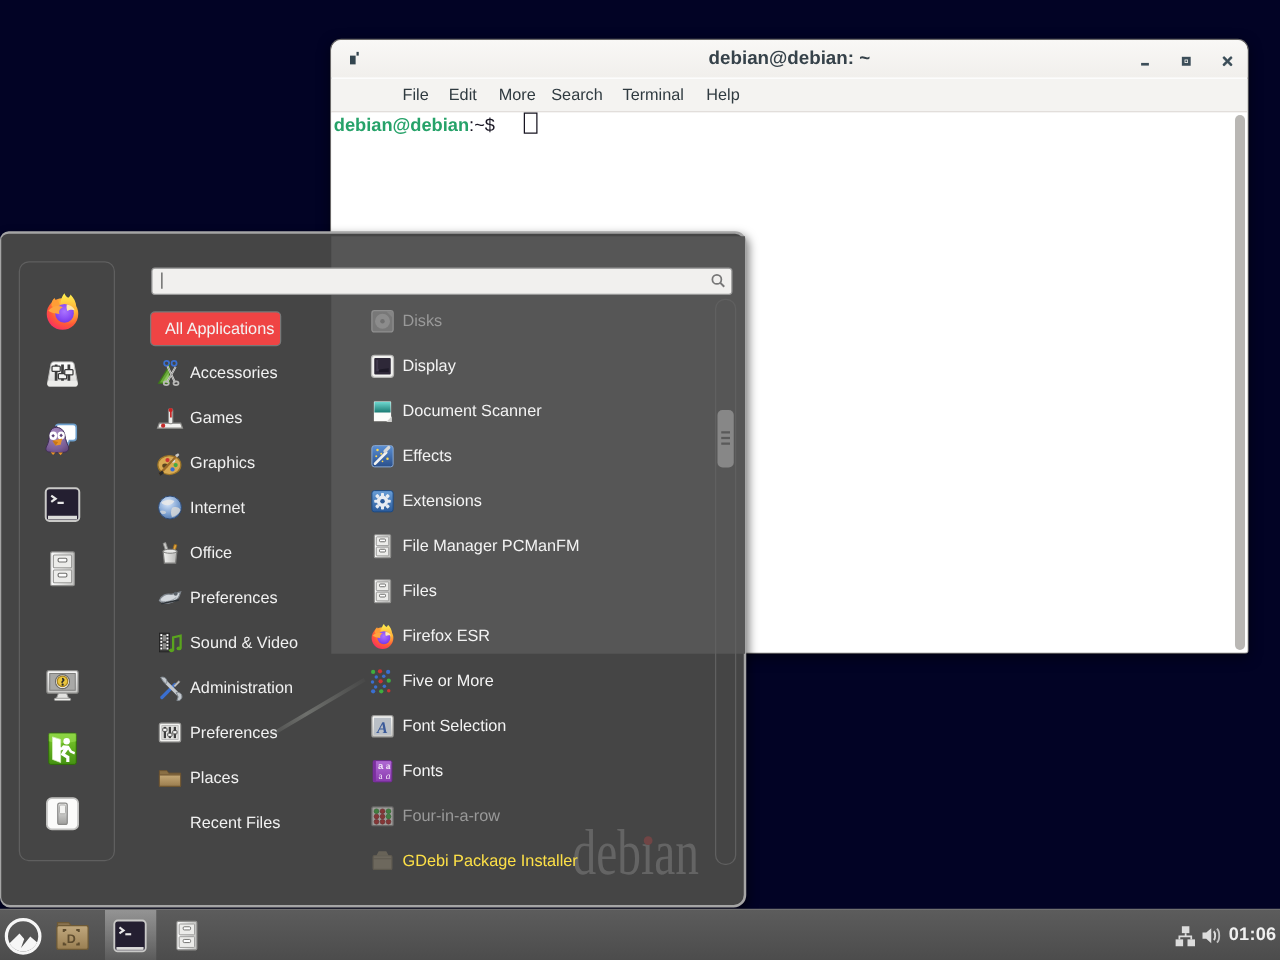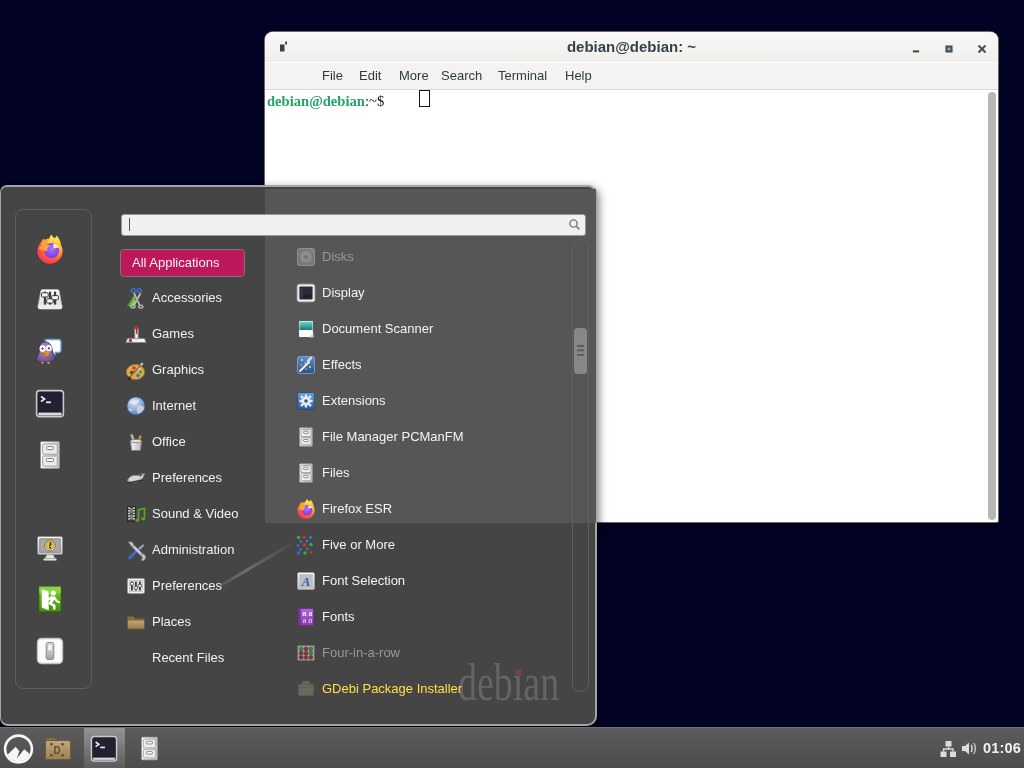--- a/index.html
+++ b/index.html
@@ -12,21 +12,21 @@
   background:#fff;box-shadow:0 0 0 1px rgba(125,122,118,0.85), 0 3px 10px rgba(0,0,0,0.55);}
 #titlebar{left:0;top:0;width:733px;height:30px;border-radius:8px 8px 0 0;
   background:linear-gradient(#f9f8f6,#f1efec);}
 #wtitle{left:0;top:5.5px;width:733px;text-align:center;font-weight:bold;
   font-size:15px;color:#36424a;}
 .wbtn{top:13px;width:8px;height:8px;color:#3c4e59;}
 #menubar{left:0;top:31px;width:733px;height:26px;background:#f4f3f1;
   border-bottom:1px solid #dbd8d4;}
 .mitem{top:36px;font-size:13px;color:#2f3a40;margin-left:48px;}
 #tcontent{left:0;top:58px;width:733px;height:432px;background:#fff;}
-#prompt{left:2px;top:3px;font-family:Liberation Serif, serif;font-size:14.6px;color:#171421;white-space:pre;}
+#prompt{left:2px;top:3px;font-family:Liberation Sans, sans-serif;font-size:14.6px;color:#171421;white-space:pre;}
 #prompt b{color:#26a269;}
 #cursor{left:154px;top:0px;width:9px;height:15px;border:1px solid #171421;}
 #tscroll{left:723px;top:60px;width:8px;height:428px;background:#b9b7b4;border-radius:4px;}
 
 
 #menu{left:0;top:185px;width:597px;height:541px;background:#454545;
   border:2px solid #a5a5a5;border-left:1px solid #a5a5a5;box-sizing:border-box;
   border-radius:7px 9px 10px 8px;box-shadow:2px 3px 8px rgba(0,0,0,0.5);}
 #litezone{left:264px;top:2px;width:331px;height:334px;background:#565656;}
 #watermark{left:457px;top:466px;font-family:"Liberation Serif",serif;
@@ -34,21 +34,21 @@
 #wmdot{left:514px;top:482px;width:7px;height:7px;border-radius:50%;background:#714545;}
 .swoosh{height:2.5px;transform-origin:left center;}
 
 #sidebox{left:14px;top:22px;width:75px;height:478px;border:1px solid #5f5f5f;
   border-radius:8px;}
 .sicon{left:33px;width:32px;height:32px;}
 
 #searchbox{left:120px;top:27px;width:465px;height:22px;background:#f1f0ee;
   border:1px solid #989898;border-radius:3px;box-sizing:border-box;}
 #scursor{left:128px;top:31px;width:1px;height:13px;background:#555;}
-#allapps{left:119px;top:62px;width:125px;height:28px;background:#be185d;
+#allapps{left:119px;top:62px;width:105px;height:28px;background:#ef4444;
   border:1px solid #787878;border-radius:4px;box-sizing:border-box;}
 #allapps div{margin:5px 0 0 11px;font-size:13px;color:#f3f3f3;}
 
 .cat{left:151px;font-size:13px;color:#f1f1f1;}
 .citem{left:124px;width:22px;height:22px;}
 .app{left:321px;font-size:13px;color:#f3f3f3;}
 .aicon{left:294px;width:22px;height:22px;}
 .dim{color:#999999;}
 #mscrolltrack{left:571px;top:52px;width:17px;height:453px;border:1px solid #606060;
   border-radius:8px;box-sizing:border-box;}

